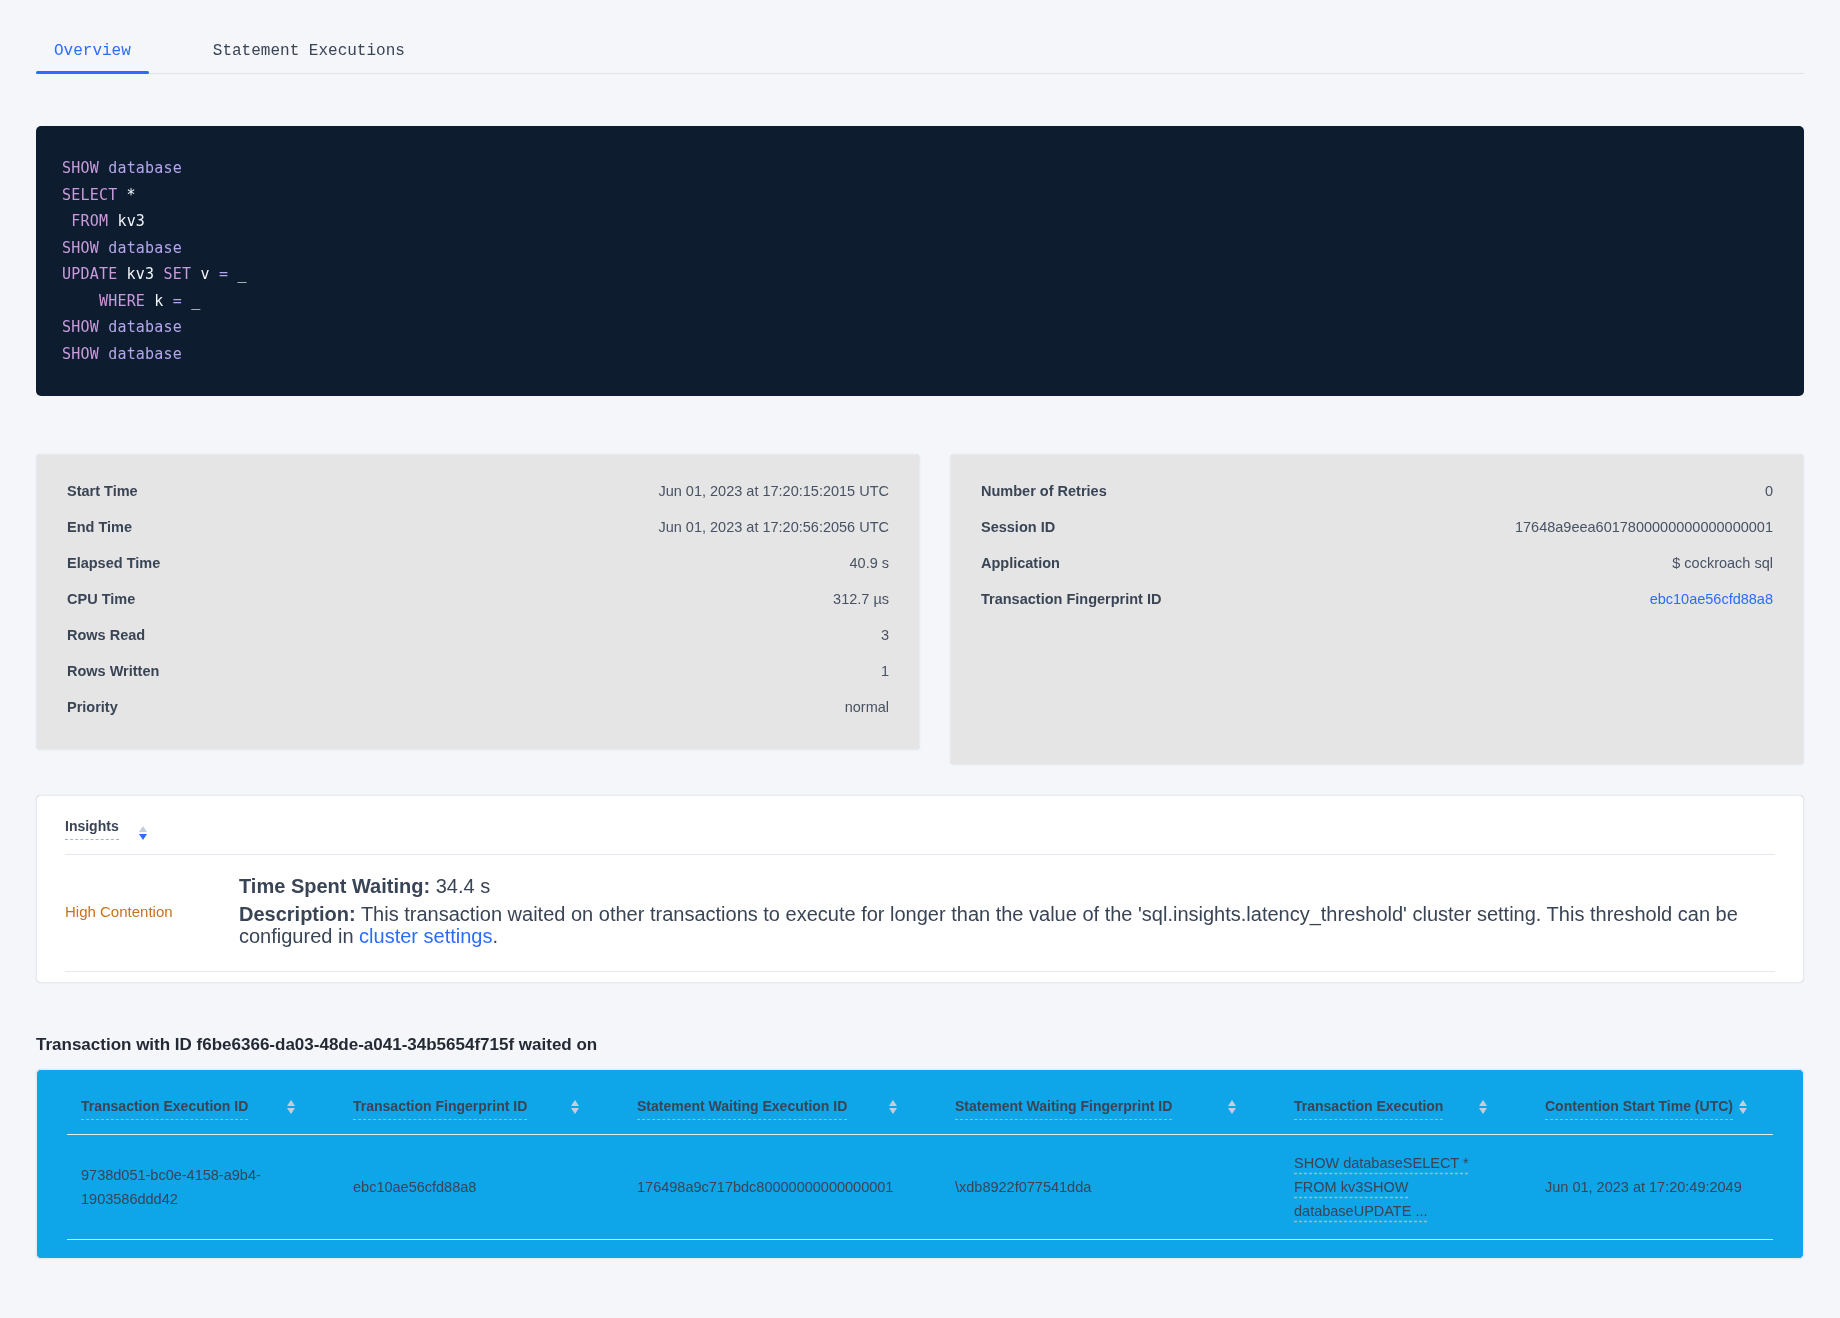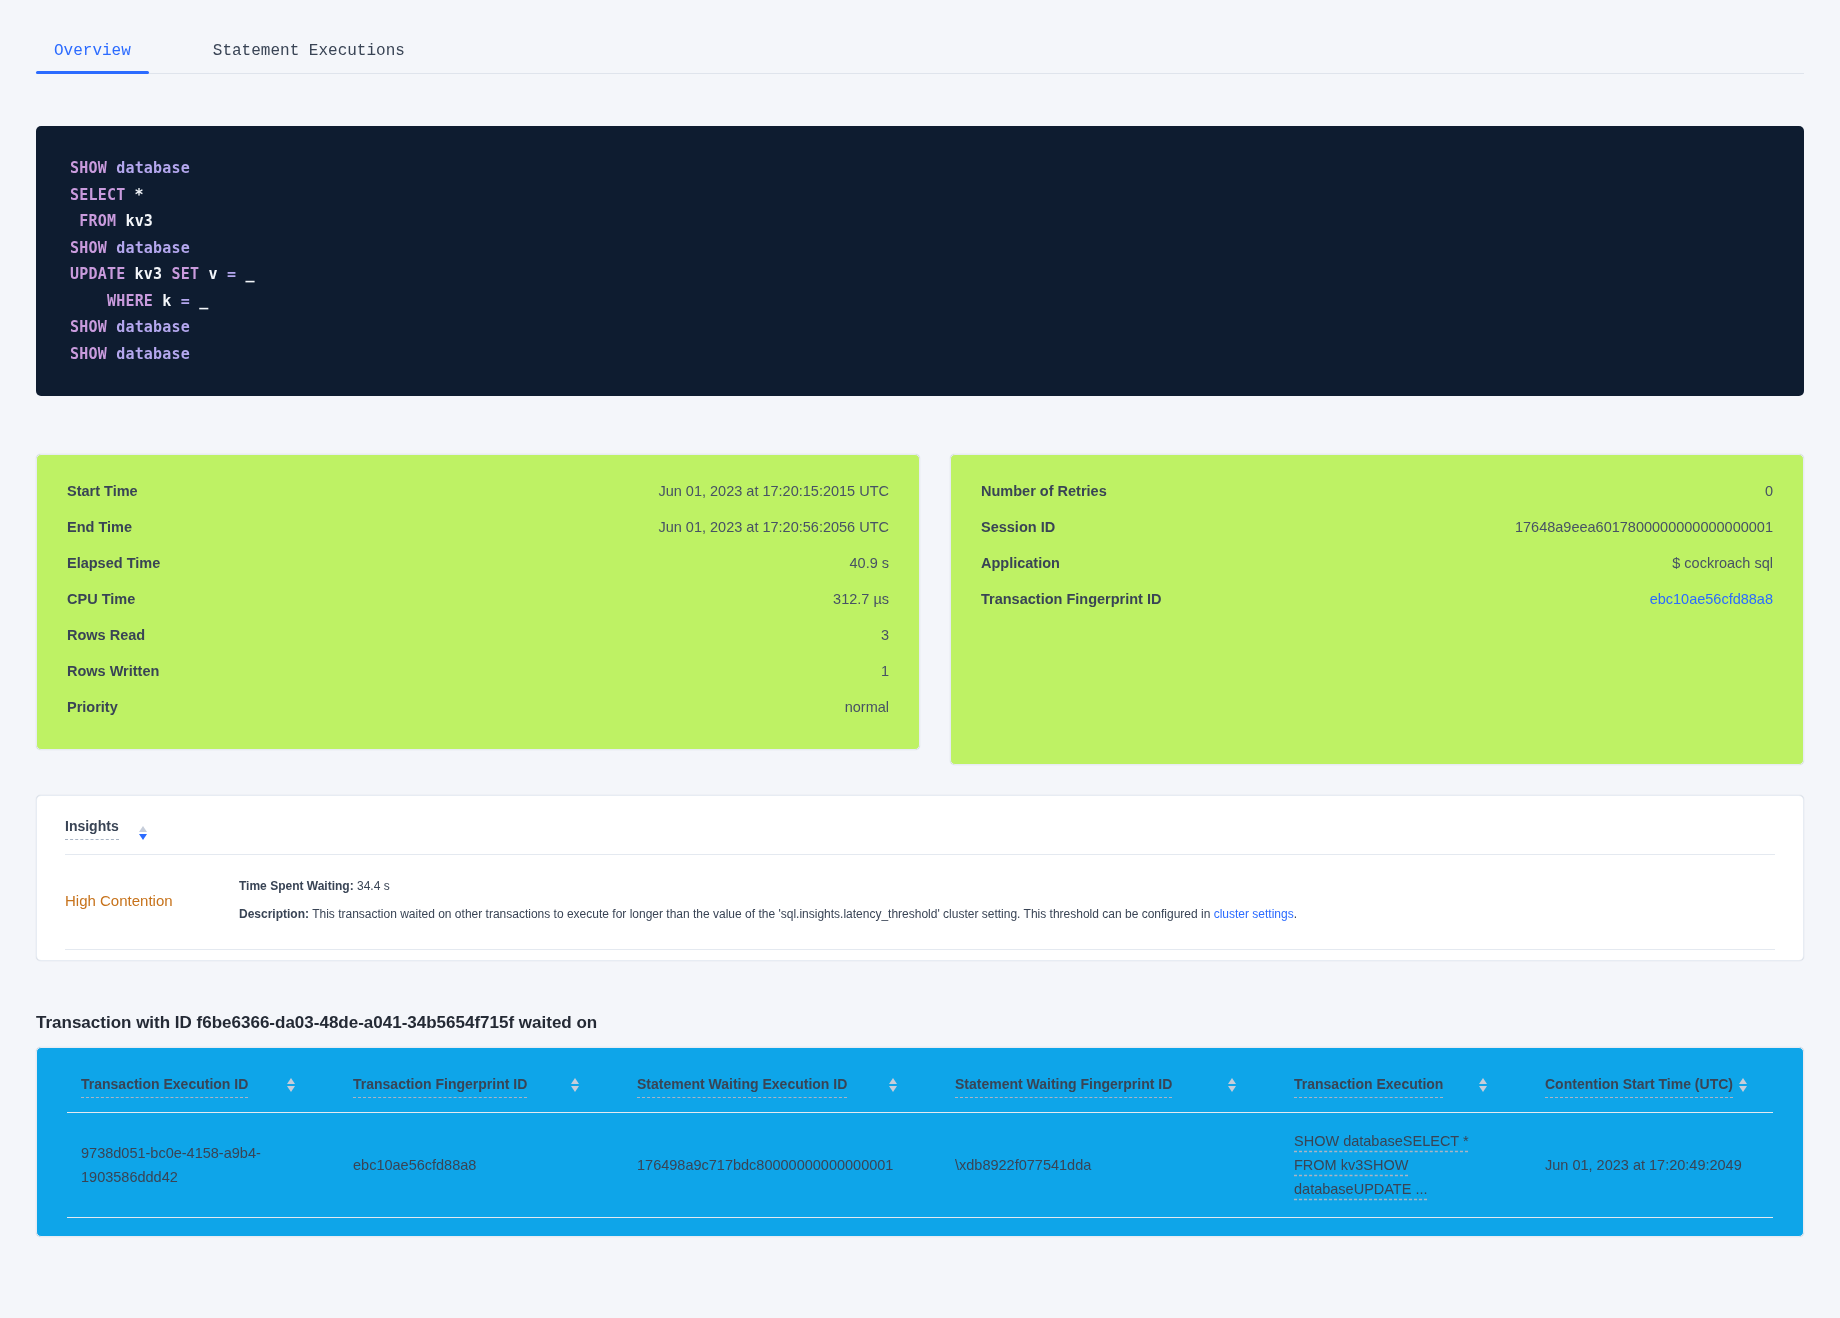--- a/index.html
+++ b/index.html
@@ -10,48 +10,48 @@
   
   .page-title { font-size:21px; font-weight:700; color:#242a35; letter-spacing:.1px; }
 
   .tabs { display:flex; gap:82px; margin-top:24px; padding-left:18px; border-bottom:1px solid #dfe4ec; }
   .tab { font-size:16px; padding-bottom:13px; position:relative; cursor:pointer; color:#394455;font-family:Liberation Mono, monospace; }
   .tab.active { color:#2b6bff; }
   .tab.active::after { content:''; position:absolute; left:-18px; right:-18px; bottom:-1px; height:3px; background:#2b6bff; border-radius:2px; }
 
   
   .sql-box { margin-top:52px; background:#0e1c30; border-radius:5px; padding:29px 26px; min-height:270px; }
-  .sql-box .line { font-family:"DejaVu Sans Mono", monospace; font-size:15px; font-weight:700; line-height:26.5px; white-space:pre; letter-spacing:.2px;margin-left:8px; }
+  .sql-box .line { font-family:"DejaVu Sans Mono", monospace; font-size:15px; font-weight:400; line-height:26.5px; white-space:pre; letter-spacing:.2px; }
   .tok-kw  { color:#c99bdd; }
   .tok-kw2 { color:#b4a7ee; }
   .tok-pl  { color:#f3f6fa; }
 
   
   .cards { display:flex; gap:30px; margin-top:58px; align-items:flex-start; }
-  .card { background:#bef264; border:1px solid #e7ecf3; border-radius:5px; padding:18px 30px 24px 30px; box-shadow:0 0 1px rgba(67,90,111,.3); }
+  .card { background:#e5e5e5; border:1px solid #e7ecf3; border-radius:5px; padding:18px 30px 24px 30px; box-shadow:0 0 1px rgba(67,90,111,.3); }
   .card-left  { width:884px; }
   .card-right { flex:1; min-height:311px; }
   .kv-row { display:flex; justify-content:space-between; align-items:center; padding:10px 0; }
   .kv-label { font-size:14.5px; font-weight:700; color:#394455; }
   .kv-value { font-size:14.5px; color:#475264; }
   a.val-link, .link { color:#2b6bff; text-decoration:none; cursor:pointer; }
 
   
   .insights-card { margin-top:30px; background:#fff; border:1px solid #e7ecf3; border-radius:5px; padding:0 28px 10px 28px; box-shadow:0 0 1px rgba(67,90,111,.3); }
   .ins-header { display:flex; align-items:flex-start; padding:22px 0 14px 0; border-bottom:1px solid #e4e9f0; }
   .hdr-label { font-size:14px; font-weight:700; color:#394455; border-bottom:1px dashed #a9b4c4; padding-bottom:5px; cursor:pointer; }
   .ins-col1 { width:174px; display:flex; align-items:flex-end; }
   .ins-colD { flex:1; display:flex; align-items:flex-start; }
   .sorter { display:inline-flex; flex-direction:column; align-items:center; gap:2px; margin-left:20px; margin-top:2px; cursor:pointer; }
   .sorter .up   { width:0; height:0; border-left:4.5px solid transparent; border-right:4.5px solid transparent; border-bottom:6px solid #c6cdda; }
   .sorter .down { width:0; height:0; border-left:4.5px solid transparent; border-right:4.5px solid transparent; border-top:6px solid #c6cdda; }
   .sorter.active .down { border-top-color:#2b6bff; }
   .ins-row { display:flex; align-items:center; padding:20px 0 24px 0; border-bottom:1px solid #e4e9f0; }
   .ins-badge { width:174px; font-size:15px; color:#c7731c; }
-  .ins-details { flex:1; font-size:12px; line-height:22px; }
+  .ins-details { flex:1; font-size:20px; line-height:22px; }
   .ins-details .b { font-weight:700; color:#394455; }
   .ins-line1 { margin-bottom:6px; }
 
   
   .section-heading { margin-top:52px; font-size:17px; font-weight:700; color:#242a35; }
   .table-card { margin-top:14px; background:#0ea5e9; border:1px solid #e7ecf3; border-radius:5px; padding:0 30px 18px 30px; box-shadow:0 0 1px rgba(67,90,111,.3); }
   .t-header { display:flex; align-items:flex-start; padding:28px 0 14px 0; border-bottom:1px solid #e4e9f0; }
   .t-row { display:flex; align-items:center; padding:16px 0; border-bottom:1px solid #e4e9f0; min-height:104px; }
   .tc { padding-left:14px; padding-right:26px; display:flex; align-items:flex-start; }
   .c1 { width:272px; } .c2 { width:284px; } .c3 { width:318px; } .c4 { width:339px; } .c5 { width:251px; } .c6 { flex:1; }

